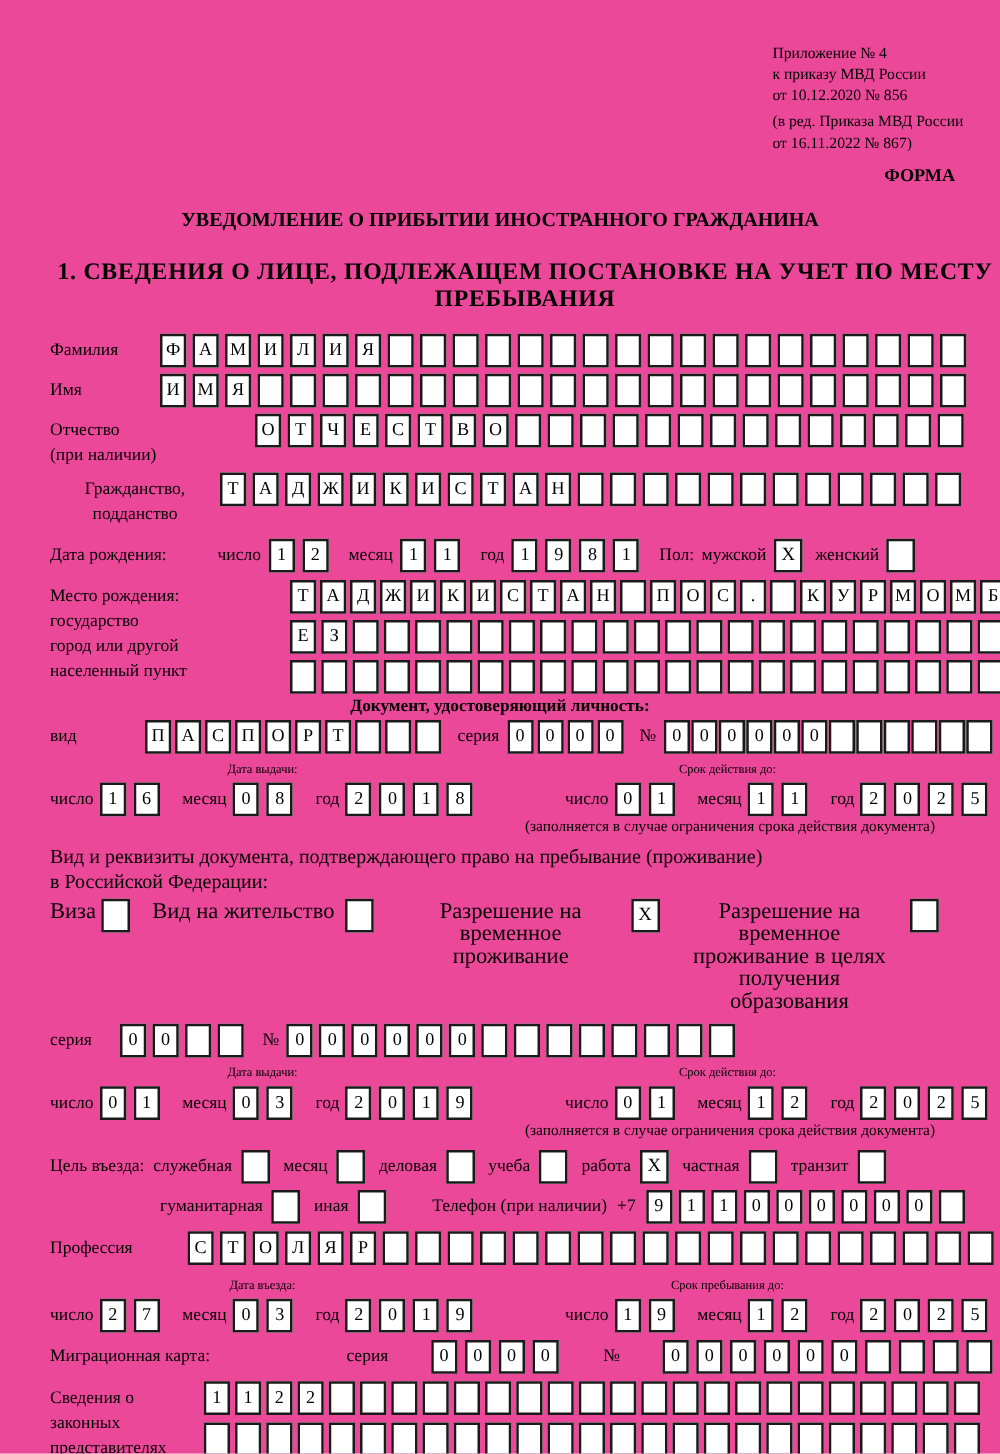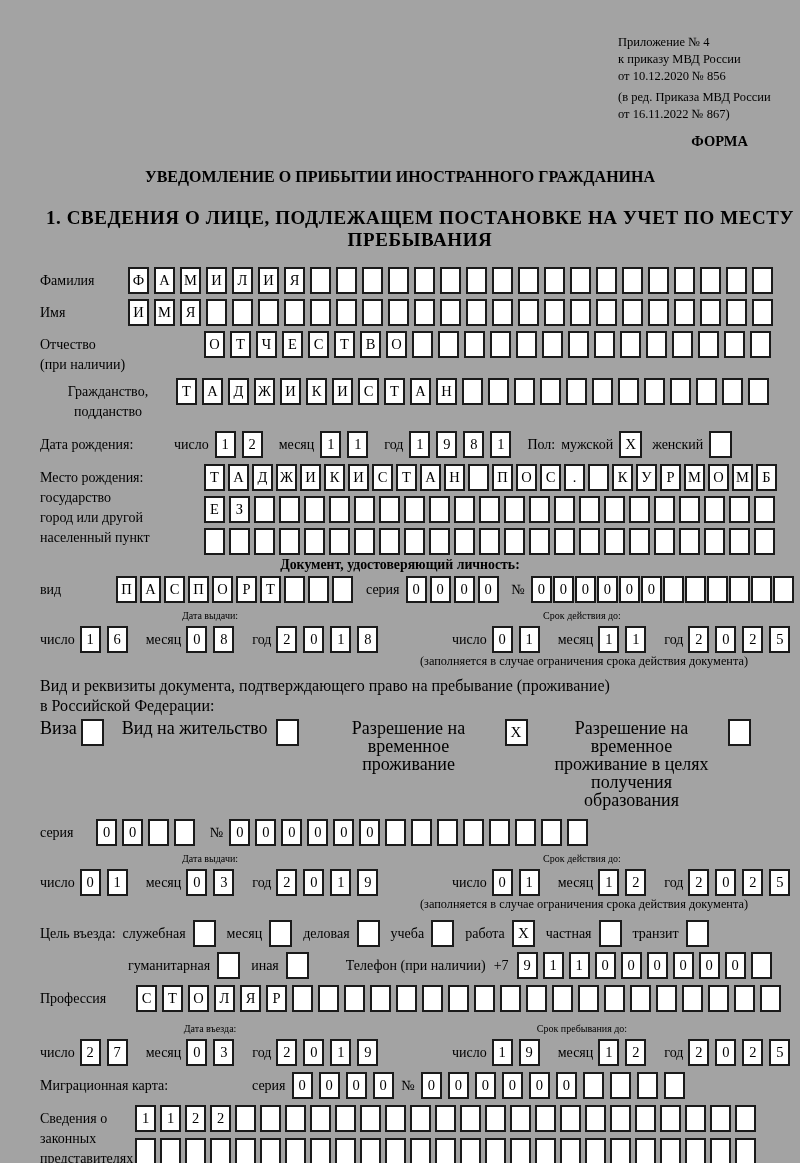--- a/index.html
+++ b/index.html
@@ -1,23 +1,23 @@
 <!DOCTYPE html>
 <html lang="ru"><head>
 <meta charset="utf-8">
 <style>
   html,body{margin:0;padding:0;background:#fff;}
   .page{
-    position:relative; width:800px; height:1163px; background:#a3a3a3; overflow:hidden;
+    position:relative; width:800px; height:1163px; background:#ec4899; overflow:hidden;
     font-family:"Liberation Serif","DejaVu Serif",serif; color:#000; font-size:14px;
   }
   
   .appendix{margin:34px 0 0 618px; font-size:12.5px; line-height:17px;}
   .appendix .gap{margin-top:4px;}
-  .forma{margin-top:10px; padding-right:52px; text-align:right; font-weight:bold; font-size:14.5px;}
+  .forma{margin-top:10px; padding-right:36px; text-align:right; font-weight:bold; font-size:14.5px;}
   .title{margin-top:14px; text-align:center; font-weight:bold; font-size:16px; line-height:25px;}
   .title-underline{display:inline-block; width:54px; border-bottom:2px solid #333; height:14px; margin-left:8px;}
   .sec1{margin:18px 0 0 40px; font-weight:bold; font-size:19px; letter-spacing:0.6px;text-align:center;}
   
   .frow{display:flex; align-items:flex-start; margin-left:40px;}
   .ai-c{align-items:center;}
   .lbl{flex-shrink:0; font-size:14px; line-height:17px; padding-top:5px;}
   .lbl div{margin-bottom:3px;}
   .w88{width:88px;} .w164{width:164px;} .w136{width:136px;} .w70{width:70px;}
   .w90{width:90px;} .w188{width:188px;} .w95{width:95px;} .w118{width:118px;}
@@ -64,21 +64,21 @@
   .opt .cb{margin-left:8px;}
   .gap1{margin-left:18px;} .gap2{margin-left:22px;} .gap3{margin-left:16px;}
   
   .pair{display:flex; align-items:center; margin-right:11px;}
   .plbl{margin-right:7px; white-space:nowrap;}
   .purpose2{margin-left:128px;}
   .phone-lbl{margin:0 8px 0 26px; white-space:nowrap;}
   .phone-prefix{margin-right:8px;}
   
   .mt2{margin-top:2px;text-align:center;} .mt3{margin-top:3px;} .mt4{margin-top:4px;} .mt5{margin-top:5px;}
-  .mt6{margin-top:6px;} .mt8{margin-top:8px;} .mt10{margin-top:10px;} .mt16{margin-top:16px;}
+  .mt6{margin-top:6px;gap:28px;} .mt8{margin-top:8px;} .mt10{margin-top:10px;} .mt16{margin-top:16px;}
 </style>
 </head>
 <body>
 
 <div class="page">
 
   <div class="appendix">
     <div>Приложение № 4</div>
     <div>к приказу МВД России</div>
     <div>от 10.12.2020 № 856</div>

